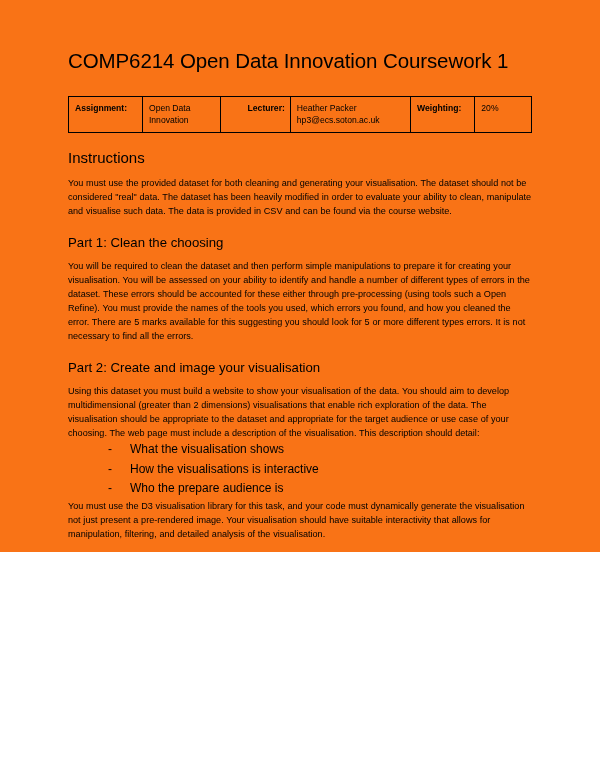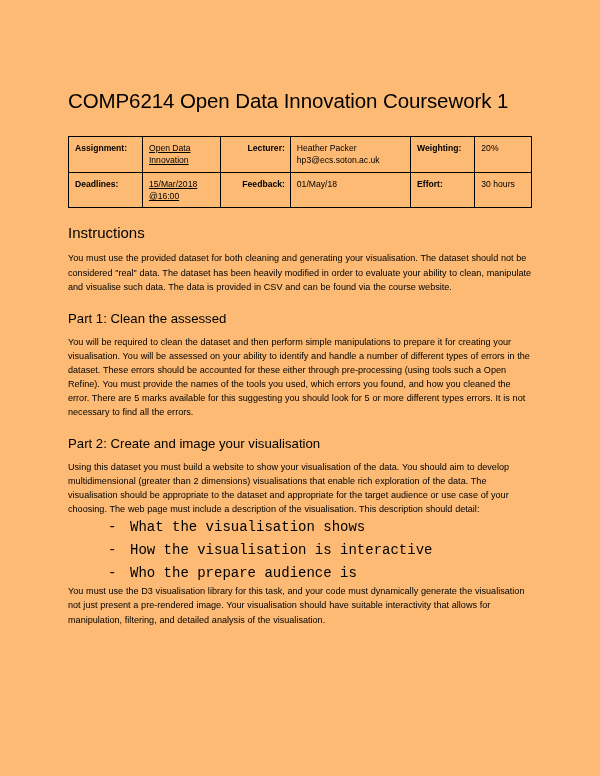--- a/index.html
+++ b/index.html
@@ -10,24 +10,24 @@
   body {
     width: 600px;
     height: 776px;
     font-family: "Liberation Sans", sans-serif;
     color: #000000;
     overflow: hidden;
   }
   .page {
     position: relative;
     width: 600px;
-    height: 776px;
-    background: #fdba74;
+    height: 552px;
+    background: #f97316;
     box-sizing: border-box;
-    padding: 88px 68px 0 68px;
+    padding: 48px 68px 0 68px;
   }
   .doc-title {
     font-size: 20.5px;
     font-weight: normal;
     line-height: 1.25;
     margin: 0 0 22px 0;
     letter-spacing: -0.1px;
     color: #000;
   }
   table.info {
@@ -39,21 +39,21 @@
   table.info td {
     border: 1px solid #000000;
     padding: 5px 5px 5px 6px;
     font-size: 8.6px;
     line-height: 1.45;
     vertical-align: top;
     word-wrap: break-word;
   }
   td.lbl { font-weight: bold; }
   .col-l1 { width: 16.5%; }
-  .col-v1 { width: 17.5%; text-decoration: underline; }
+  .col-v1 { width: 17.5%; }
   .col-l2 { width: 15.5%; text-align: right; }
   .col-v2 { width: 28.5%; }
   .col-l3 { width: 14%; }
   .col-v3 { width: 12%; }
   h2.sect {
     font-size: 15px;
     font-weight: normal;
     margin: 16px 0 9px 0;
     line-height: 1.2;
   }
@@ -70,24 +70,23 @@
     text-align: left;
     word-spacing: 0.2px;
   }
   p.tight { margin-bottom: 0; }
   ul.dashlist {
     list-style: none;
     margin: 0 0 0 0;
     padding: 0 0 0 62px;
   }
   ul.dashlist li {
-    font-size: 14px;
+    font-size: 12px;
     line-height: 1.62;
     position: relative;
-    font-family: Liberation Mono, monospace;
   }
   ul.dashlist li::before {
     content: "-";
     position: absolute;
     left: -22px;
   }
 </style>
 </head>
 <body>
 
@@ -98,45 +97,37 @@
   <table class="info">
     <tbody>
       <tr>
         <td class="lbl col-l1">Assignment:</td>
         <td class="col-v1">Open Data Innovation</td>
         <td class="lbl col-l2">Lecturer:</td>
         <td class="col-v2">Heather Packer hp3@ecs.soton.ac.uk</td>
         <td class="lbl col-l3">Weighting:</td>
         <td class="col-v3">20%</td>
       </tr>
-      <tr>
-        <td class="lbl col-l1">Deadlines:</td>
-        <td class="col-v1">15/Mar/2018 @16:00</td>
-        <td class="lbl col-l2">Feedback:</td>
-        <td class="col-v2">01/May/18</td>
-        <td class="lbl col-l3">Effort:</td>
-        <td class="col-v3">30 hours</td>
-      </tr>
     </tbody>
   </table>
 
   <h2 class="sect">Instructions</h2>
 
 
   <p class="body">You must use the provided dataset for both cleaning and generating your visualisation.  The dataset should not be considered "real" data.  The dataset has been heavily modified in order to evaluate your ability to clean, manipulate and visualise such data.  The data is provided in CSV and can be found via the course website.</p>
 
-  <h3 class="sub">Part 1: Clean the assessed</h3>
+  <h3 class="sub">Part 1: Clean the choosing</h3>
 
   <p class="body">You will be required to clean the dataset and then perform simple manipulations to prepare it for creating your visualisation.  You will be assessed on your ability to identify and handle a number of different types of errors in the dataset.  These errors should be accounted for these either through pre-processing (using tools such a Open Refine).  You must provide the names of the tools you used, which errors you found, and how you cleaned the error.  There are 5 marks available for this suggesting you should look for 5 or more different types errors.  It is not necessary to find all the errors.</p>
 
   <h3 class="sub">Part 2: Create and image your visualisation</h3>
 
   <p class="body tight">Using this dataset you must build a website to show your visualisation of the data.  You should aim to develop multidimensional (greater than 2 dimensions) visualisations that enable rich exploration of the data.  The visualisation should be appropriate to the dataset and appropriate for the target audience or use case of your choosing.  The web page must include a description of the visualisation. This description should detail:</p>
 
   <ul class="dashlist">
     <li>What the visualisation shows</li>
-    <li>How the visualisation is interactive</li>
+    <li>How the visualisations is interactive</li>
     <li>Who the prepare audience is</li>
   </ul>
 
   <p class="body">You must use the D3 visualisation library for this task, and your code must dynamically generate the visualisation not just present a pre-rendered image.  Your visualisation should have suitable interactivity that allows for manipulation, filtering, and detailed analysis of the visualisation.</p>
 
 </div>
 
 </body></html>

